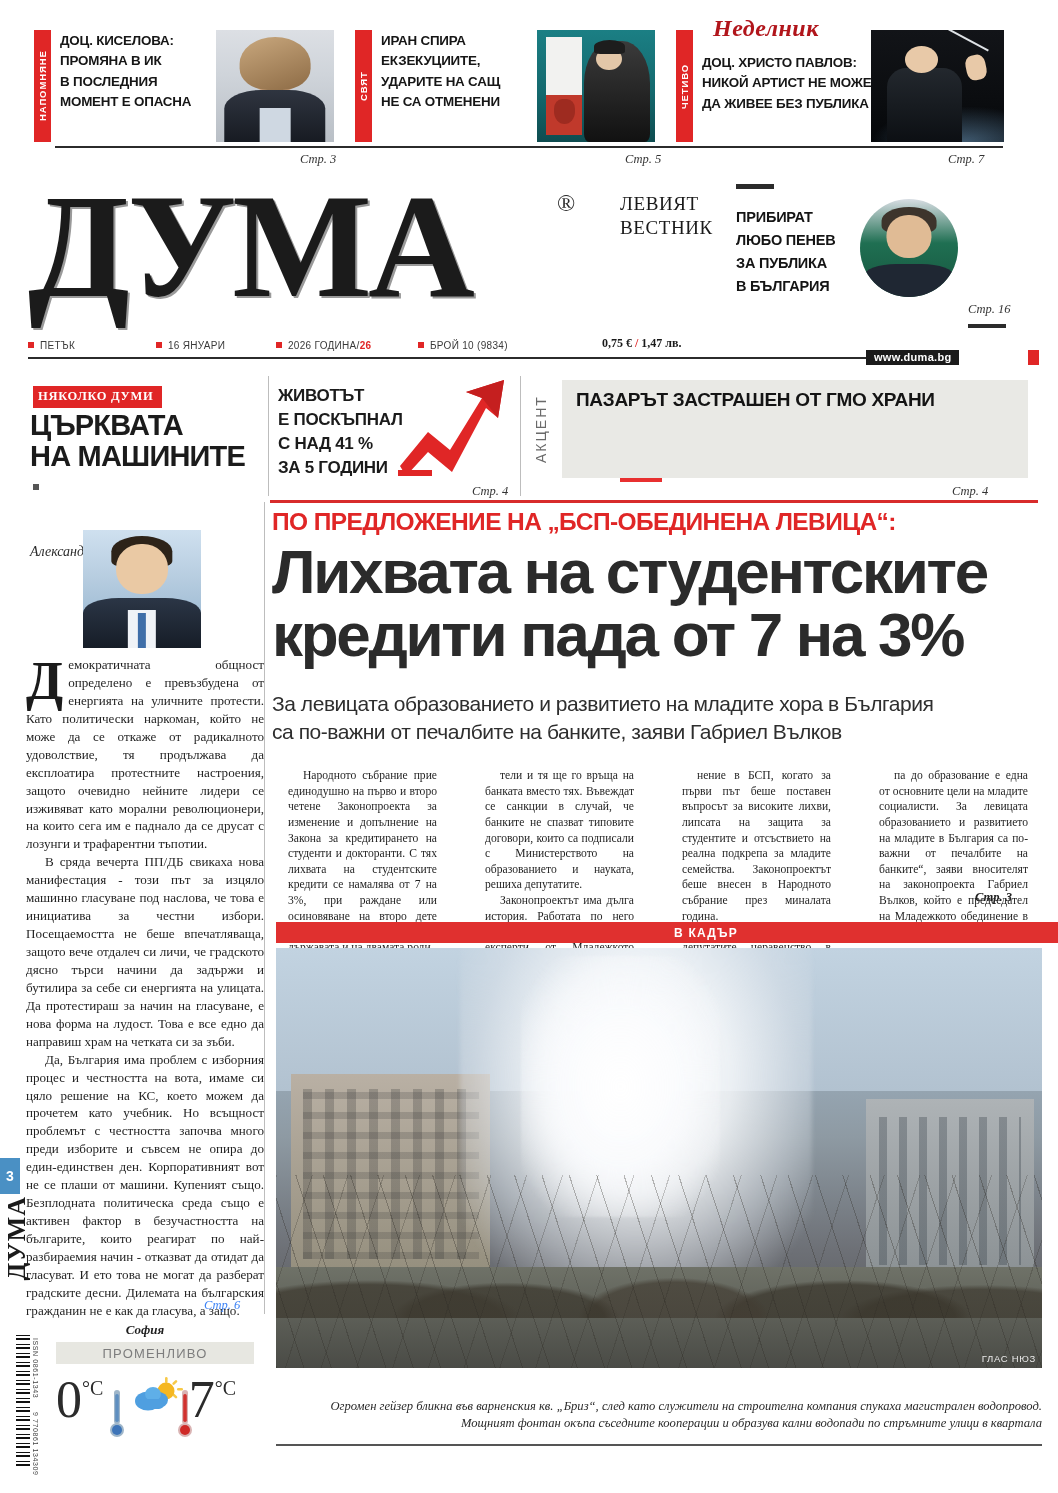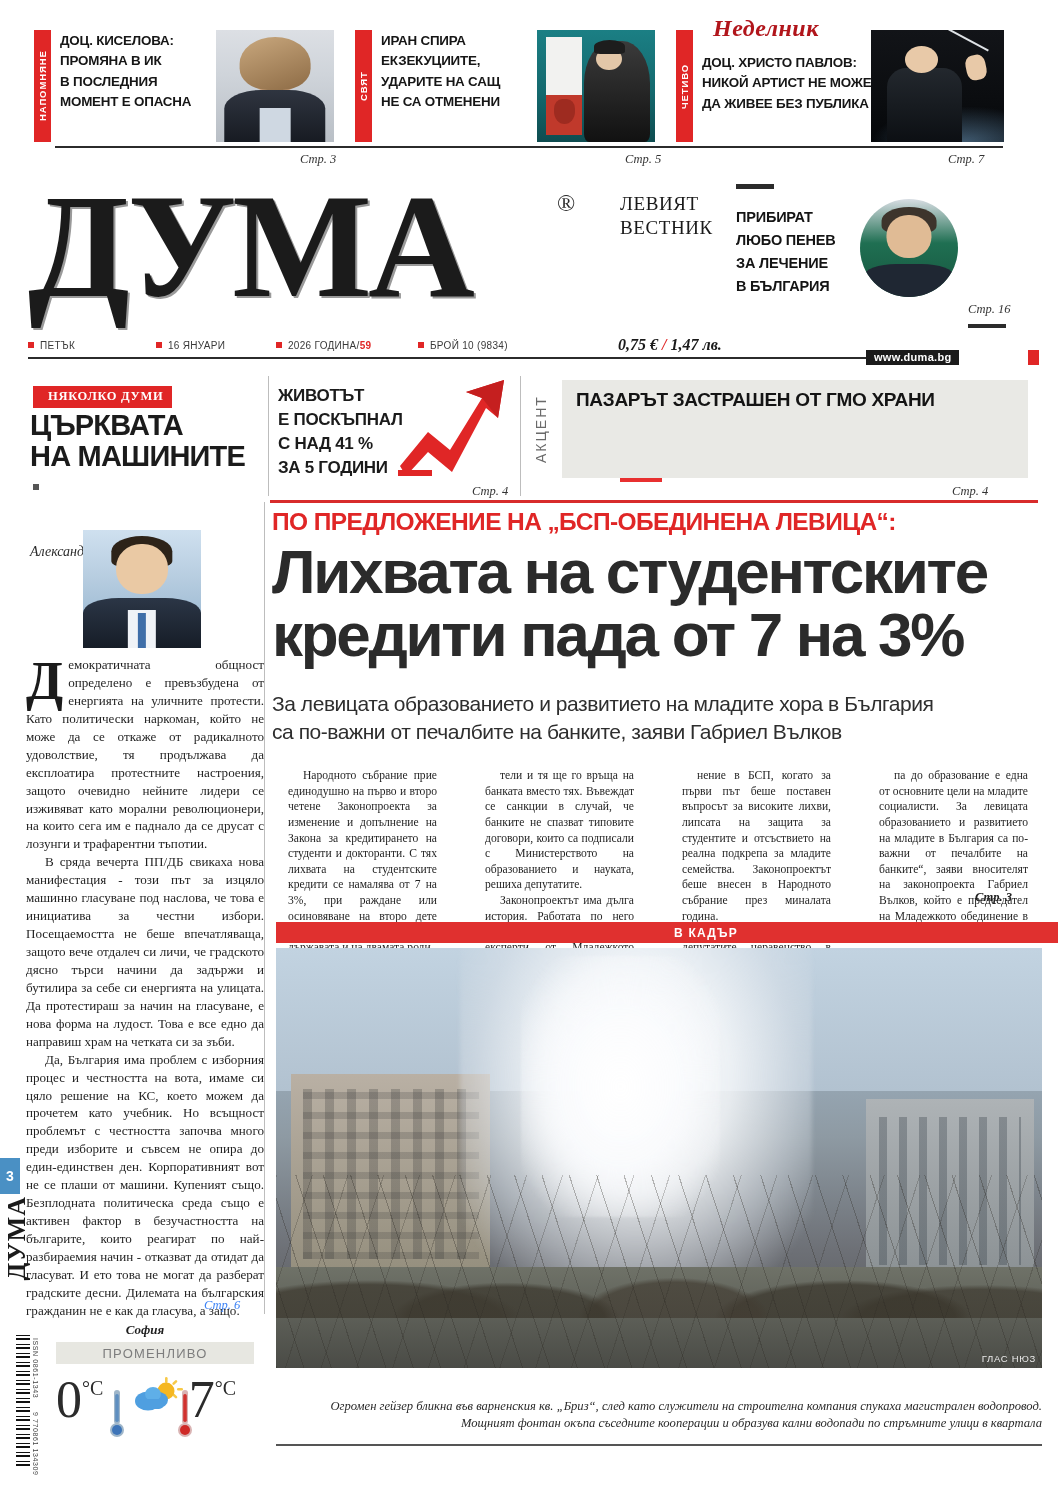--- a/index.html
+++ b/index.html
@@ -151,43 +151,43 @@
     font-family:"Liberation Sans", sans-serif; font-size:10px;
     letter-spacing:.3px; color:#3a3a3a; white-space:nowrap;
   }
   .dl-item::before {
     content:""; display:inline-block; width:6px; height:6px;
     background:#e02626; margin-right:6px; vertical-align:1px;
   }
   .dl-1{left:0;} .dl-2{left:128px;} .dl-3{left:248px;} .dl-4{left:390px;}
   .dl-red{ color:#e02626; font-weight:bold; }
   .price {
-    position:absolute; left:618px; top:336px;
-    font-family:"Liberation Serif", serif; font-style:italic; font-weight:bold;
-    font-size:16px; color:#1a1a1a;
+    position:absolute; left:602px; top:336px;
+    font-family:"Liberation Serif", serif; font-weight:bold;
+    font-size:12px; color:#1a1a1a;
   }
   .price .sep { color:#e02626; }
   .web-badge {
     position:absolute; left:866px; top:350px; height:15px;
     background:#1b1b1b; color:#fff; padding:1px 8px 2px 8px;
     font-family:"Liberation Sans", sans-serif; font-weight:bold;
     font-size:11px; letter-spacing:.3px;
   }
   .web-sq { position:absolute; left:1028px; top:350px; width:11px; height:15px; background:#e02626; }
   .mast-rule { position:absolute; left:28px; top:357px; width:845px; height:2px; background:#2b2b2b; }
 
   
   .band { position:absolute; left:0; top:372px; width:1058px; height:128px; }
   .vrule { position:absolute; width:1px; background:#bdbdbd; }
 
   .nkd-tag {
     position:absolute; left:33px; top:14px;
     background:#e02626; color:#fff;
     font-family:"Liberation Serif", serif; font-weight:bold;
-    font-size:12.5px; letter-spacing:.7px; padding:3px 9px 4px 15px;
+    font-size:12.5px; letter-spacing:.7px; padding:3px 9px 4px 5px;
   }
   .nkd-title {
     position:absolute; left:30px; top:38px; width:230px;
     font-family:"Liberation Sans", sans-serif; font-weight:bold;
     font-size:29px; line-height:1.07; color:#1b1b1b; letter-spacing:-.8px;
   }
   .nkd-title .ln { display:block; }
   .nkd-dot {
     position:absolute; left:33px; top:112px; width:6px; height:6px; background:#555;
   }
@@ -488,37 +488,37 @@
       <div>ЛЕВИЯТ</div>
       <div>ВЕСТНИК</div>
     </div>
     <div class="red-square"></div>
 
     <div class="promo-box">
       <div class="promo-rule-top"></div>
       <div class="promo-text">
         <span class="ln">ПРИБИРАТ</span>
         <span class="ln">ЛЮБО ПЕНЕВ</span>
-        <span class="ln">ЗА ЛЕЧЕНИЕ</span>
+        <span class="ln">ЗА ПУБЛИКА</span>
         <span class="ln">В БЪЛГАРИЯ</span>
       </div>
       <div class="promo-photo">
         <div class="pbody"></div>
           <div class="phair"></div>
           <div class="pface"></div>
       </div>
       <div class="promo-strp">Стр. 16</div>
       <div class="promo-rule-bot"></div>
     </div>
   </div>
 
   <div class="dateline">
     <span class="dl-item dl-1">ПЕТЪК</span>
     <span class="dl-item dl-2">16 ЯНУАРИ</span>
-    <span class="dl-item dl-3"><span>2026 ГОДИНА/</span><span class="dl-red">59</span></span>
+    <span class="dl-item dl-3"><span>2026 ГОДИНА/</span><span class="dl-red">26</span></span>
     <span class="dl-item dl-4">БРОЙ 10 (9834)</span>
   </div>
   <div class="price">
     <span>0,75 €</span>
     <span class="sep">/</span>
     <span>1,47 лв.</span>
   </div>
   <div class="mast-rule"></div>
   <div class="web-badge">www.duma.bg</div>
   <div class="web-sq"></div>

